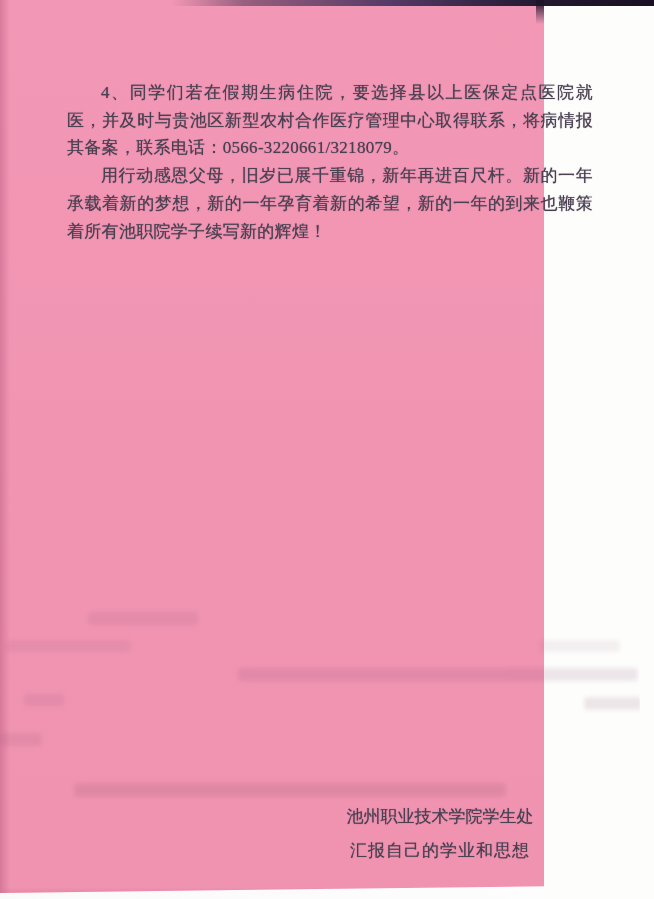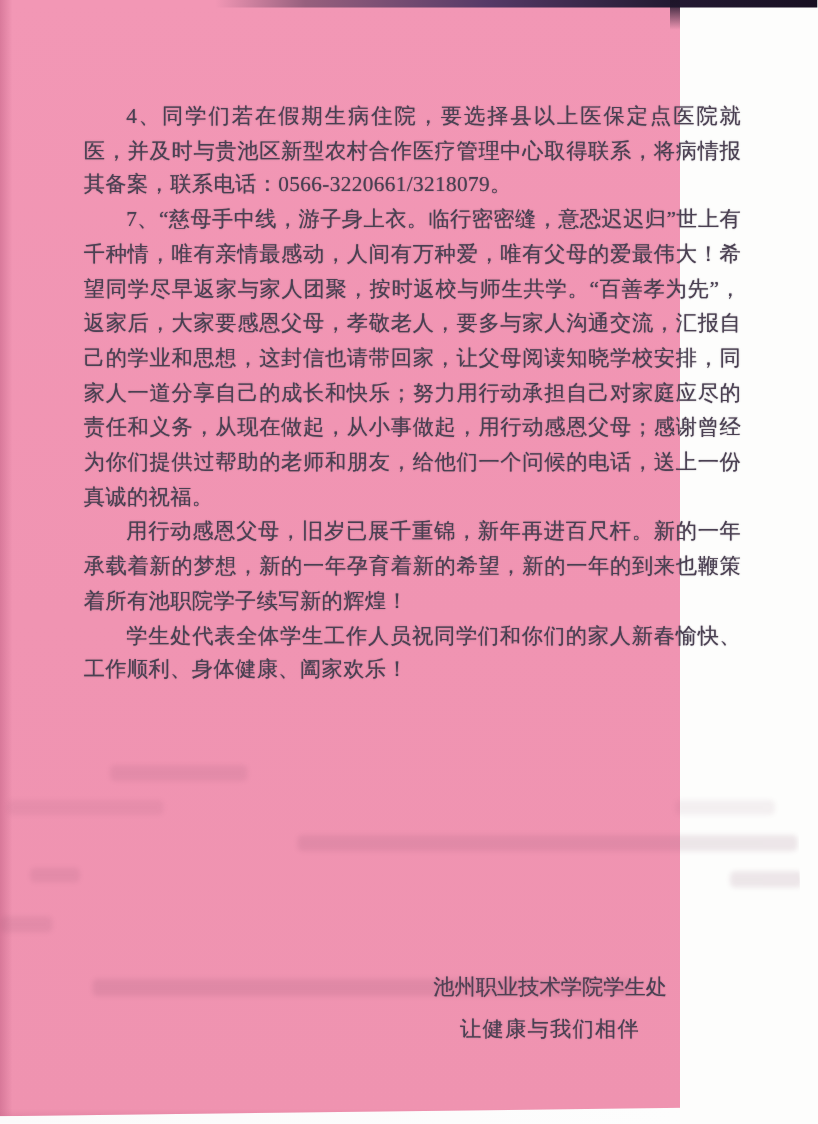--- a/index.html
+++ b/index.html
@@ -54,21 +54,21 @@
     text-align: justify;
     text-justify: inter-ideograph;
   }
   .letter p {
     margin: 0;
     text-indent: 2em;
     text-shadow: 0 0 1px rgba(74, 60, 78, .75);
   }
 
   .sign-block {
-    position: absolute; left: 341px; top: 776px; width: 198px;
+    position: absolute; left: 341px; top: 803px; width: 198px;
     color: #4a4052; font-size: 17px; text-align: center;
     text-shadow: 0 0 1px rgba(74, 60, 78, .7);
   }
   .sign-line { line-height: 27px; margin-bottom: 7px; white-space: nowrap; }
   .date-line { line-height: 27px; letter-spacing: 1px; white-space: nowrap; }
 
   
   .smudge {
     position: absolute; border-radius: 4px;
     background: #7c4663; opacity: .10; filter: blur(2px);
@@ -87,28 +87,26 @@
 <body>
 
 <div class="stage">
 
   <div class="scanner-bg"></div>
 
   <div class="paper">
 
     <div class="letter">
       <p>4、同学们若在假期生病住院，要选择县以上医保定点医院就医，并及时与贵池区新型农村合作医疗管理中心取得联系，将病情报其备案，联系电话：0566-3220661/3218079。</p>
-      <p>7、“慈母手中线，游子身上衣。临行密密缝，意恐迟迟归”世上有千种情，唯有亲情最感动，人间有万种爱，唯有父母的爱最伟大！希望同学尽早返家与家人团聚，按时返校与师生共学。“百善孝为先”，返家后，大家要感恩父母，孝敬老人，要多与家人沟通交流，汇报自己的学业和思想，这封信也请带回家，让父母阅读知晓学校安排，同家人一道分享自己的成长和快乐；努力用行动承担自己对家庭应尽的责任和义务，从现在做起，从小事做起，用行动感恩父母；感谢曾经为你们提供过帮助的老师和朋友，给他们一个问候的电话，送上一份真诚的祝福。</p>
       <p>用行动感恩父母，旧岁已展千重锦，新年再进百尺杆。新的一年承载着新的梦想，新的一年孕育着新的希望，新的一年的到来也鞭策着所有池职院学子续写新的辉煌！</p>
-      <p>学生处代表全体学生工作人员祝同学们和你们的家人新春愉快、工作顺利、身体健康、阖家欢乐！</p>
     </div>
 
     <div class="sign-block">
       <div class="sign-line">池州职业技术学院学生处</div>
-      <div class="date-line">让健康与我们相伴</div>
+      <div class="date-line">汇报自己的学业和思想</div>
     </div>
 
     <div class="smudge s1"></div>
     <div class="smudge s2"></div>
     <div class="smudge s3"></div>
     <div class="smudge s4"></div>
     <div class="smudge s5"></div>
     <div class="smudge s6"></div>
     <div class="smudge s7"></div>
     <div class="smudge s8"></div>

